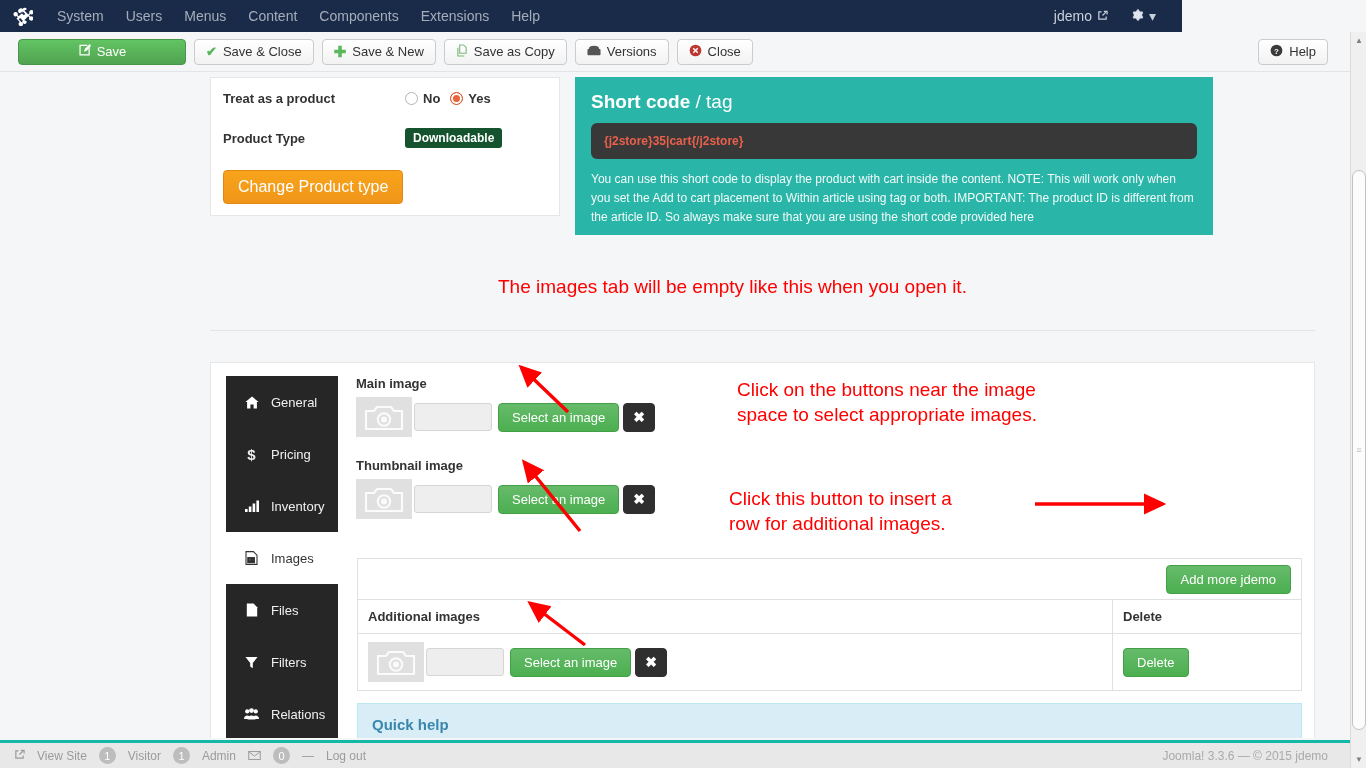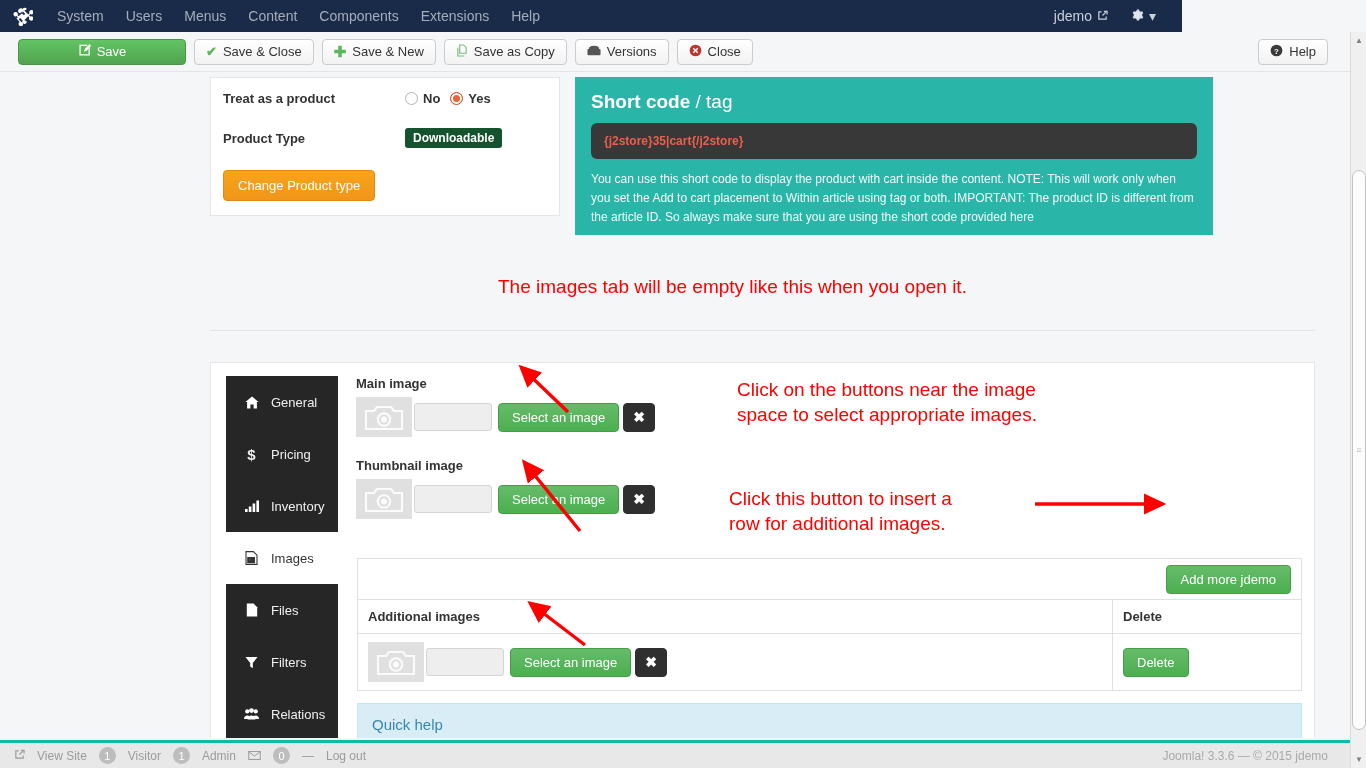--- a/index.html
+++ b/index.html
@@ -73,21 +73,21 @@
   .radio.on{ border-color:#d9542b; background:#e8643a;
     box-shadow: inset 0 0 0 2px #fff, inset 0 0 0 8px #e8643a;}
   .radio-label{ font-weight:bold; margin:0 10px 0 5px; font-size:13px;}
   .badge-green{
     display:inline-block; background:#14532d; color:#fff;
     padding:3px 8px; border-radius:3px; font-size:12px; font-weight:bold;
   }
   .btn-orange{
     display:inline-block; background:linear-gradient(#f8a41b,#f0951a);
     border:1px solid #e08a12; border-radius:4px; color:#fff;
-    padding:7px 14px; font-size:13px; cursor:pointer;
+    padding:7px 14px; font-size:16px; cursor:pointer;
   }
 
   
   .card-teal{
     position:absolute; left:575px; top:5px; width:638px; height:158px;
     background:#29b6a8; color:#fff; padding:14px 16px;
   }
   .card-teal h3{ margin:0 0 10px 0; font-size:19px; font-weight:bold; }
   .card-teal h3 .slash{ font-weight:normal; }
   .code-box{
@@ -171,21 +171,21 @@
     border:1px solid #e0e0e0; padding:8px 10px; vertical-align:middle;
     background:#fff;
   }
 
   
   .quickhelp{
     position:absolute; left:146px; top:340px; width:945px; height:105px;
     background:#d9edf7; border:1px solid #bce8f1; border-bottom:none;
     padding:12px 14px; color:#3a87ad;
   }
-  .quickhelp .qh-title{ font-size:15px; font-weight:normal; margin-bottom:14px;}
+  .quickhelp .qh-title{ font-size:15px; font-weight:bold; margin-bottom:14px;}
 
   
   .anno{
     position:absolute; color:#fe0000; font-size:19px; line-height:25px;
     white-space:pre; pointer-events:none;
   }
   #arrows{ position:absolute; top:0; left:0; width:1366px; height:768px;
     pointer-events:none; }
 
   

